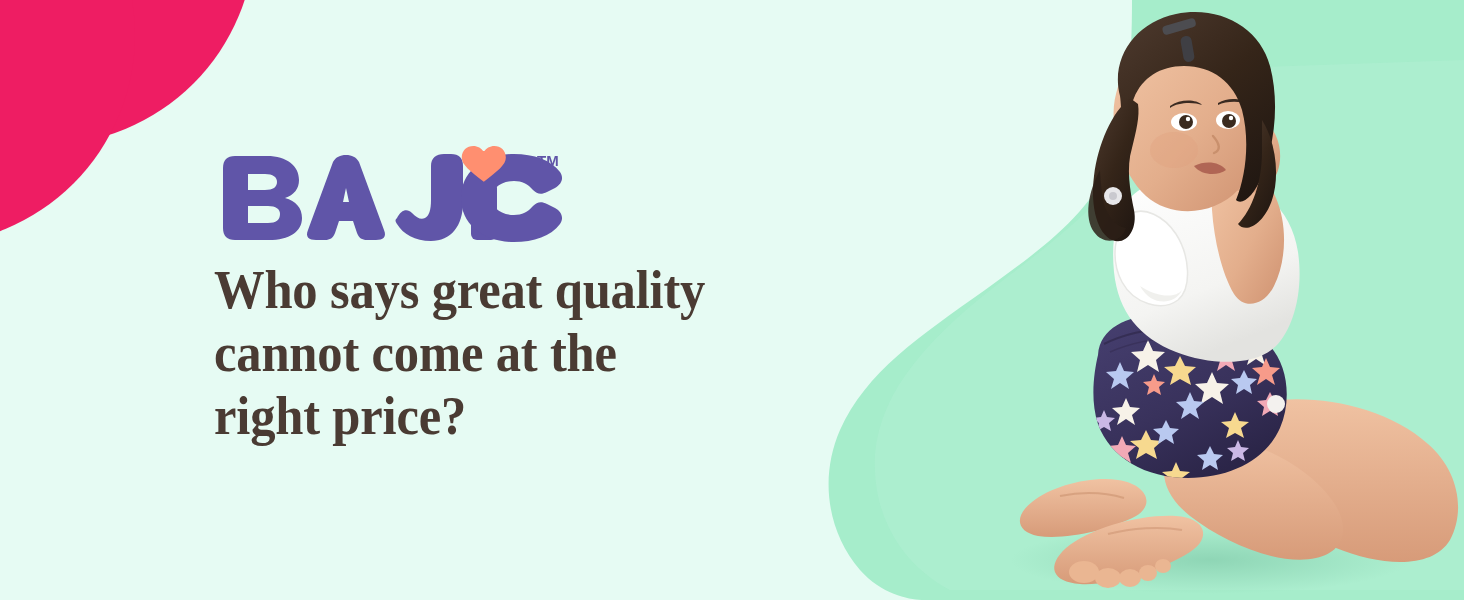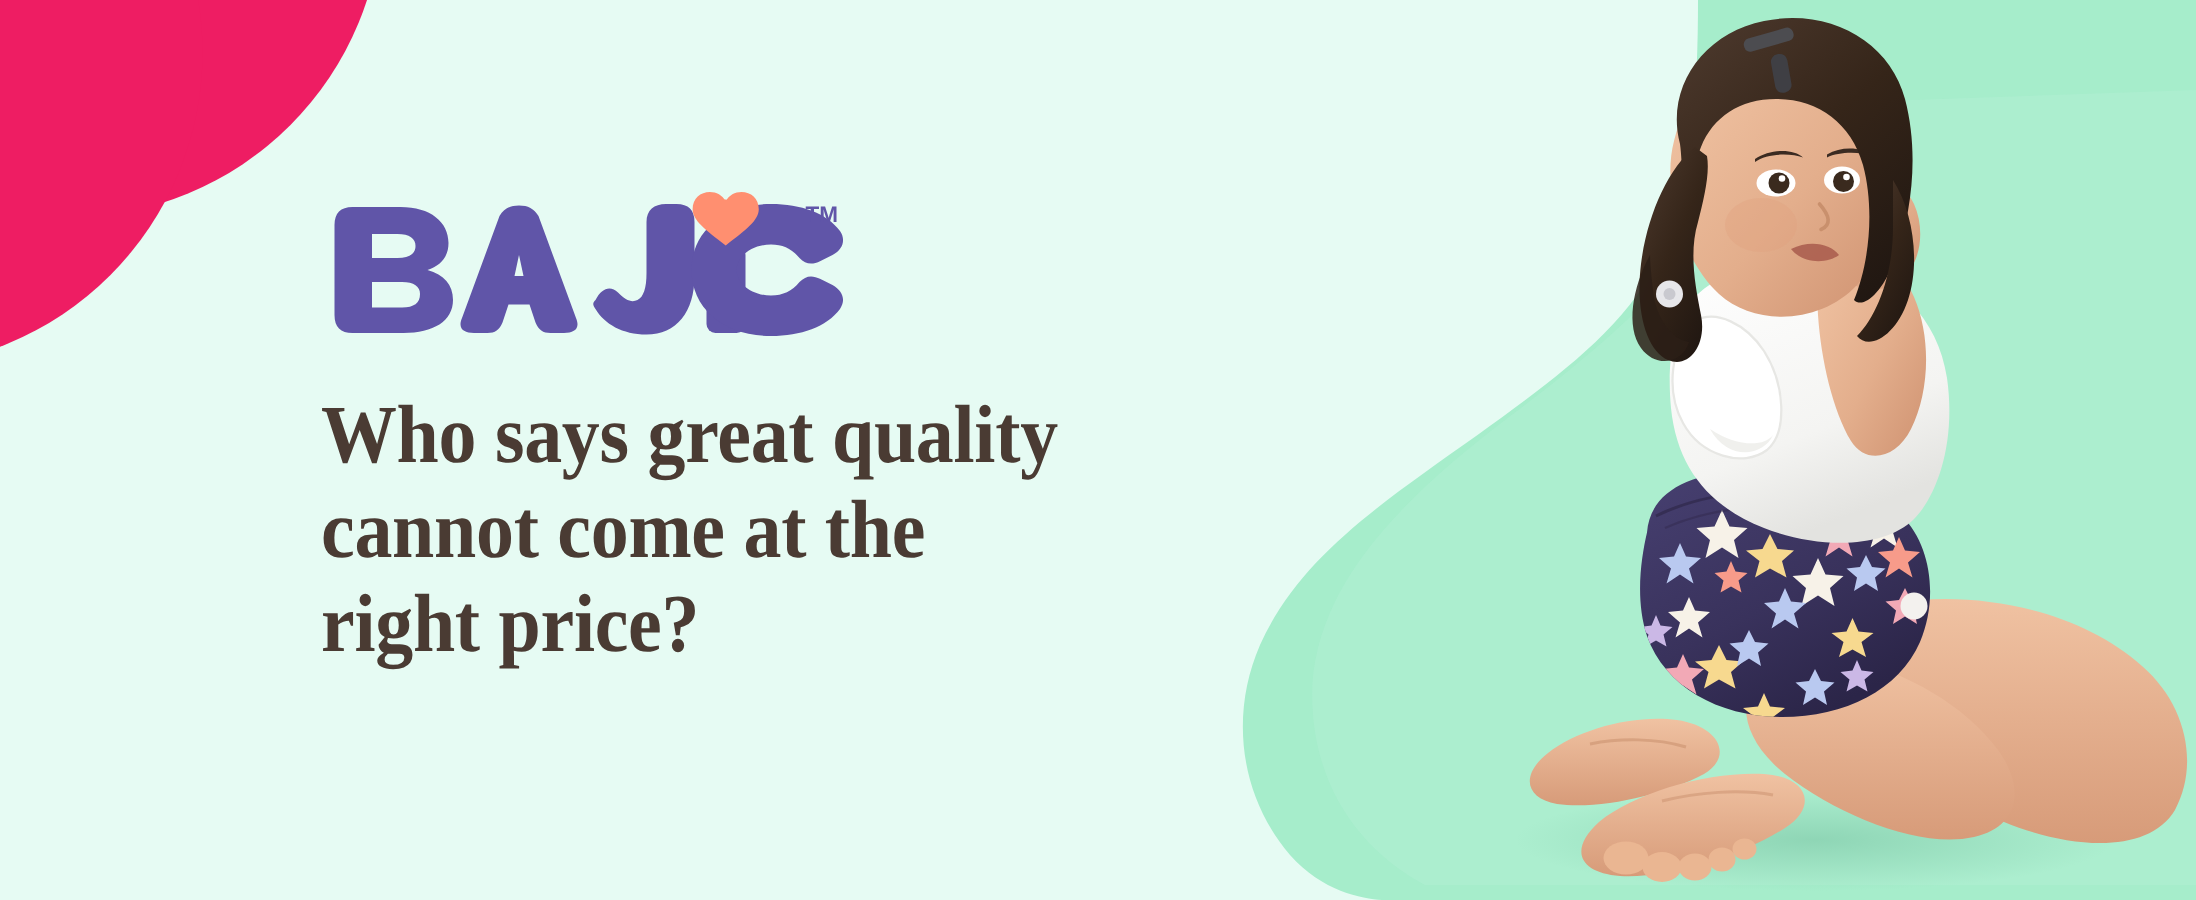--- a/index.html
+++ b/index.html
@@ -23,21 +23,21 @@
     position: absolute;
     inset: 0;
     width: 1464px;
     height: 600px;
   }
 
   
   #logo-block {
     position: absolute;
     left: 215px;
-    top: 126px;
+    top: 144px;
     width: 360px;
     height: 100px;
   }
   #logo-svg { display: block; }
 
   
   #headline {
     position: absolute;
     left: 214px;
     top: 258px;

